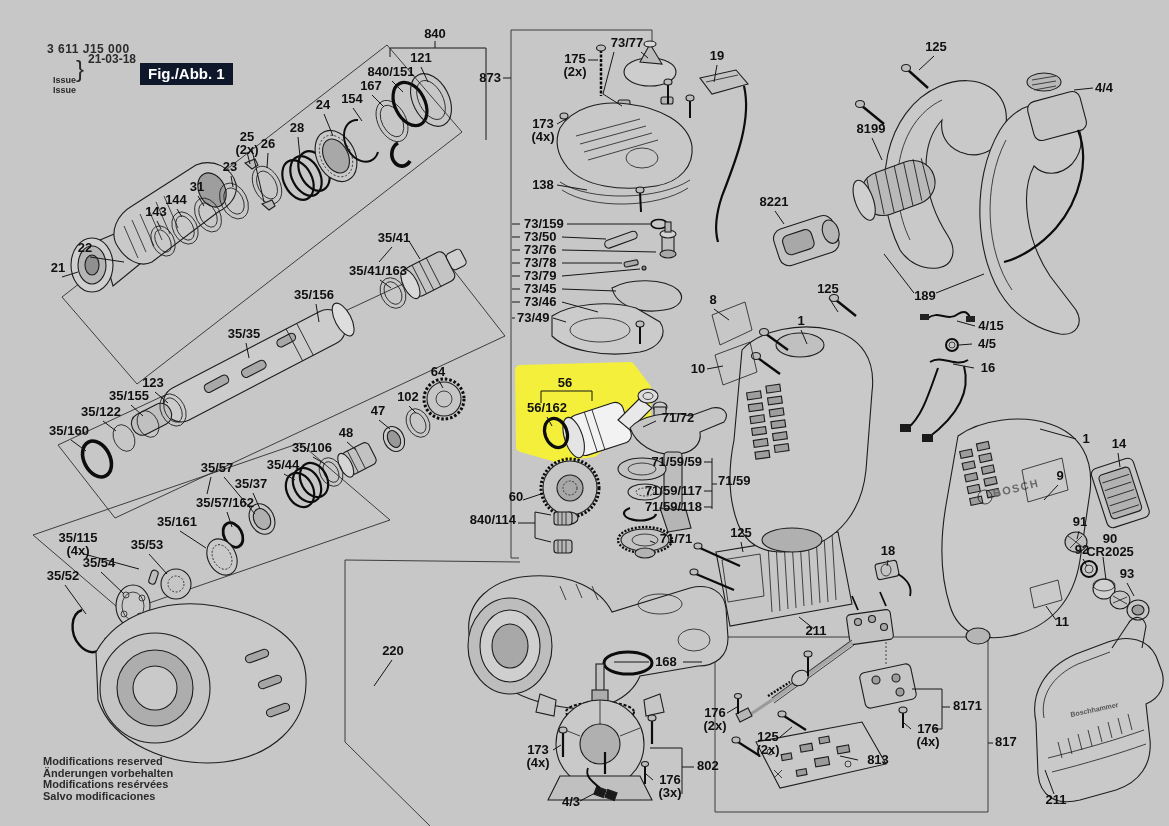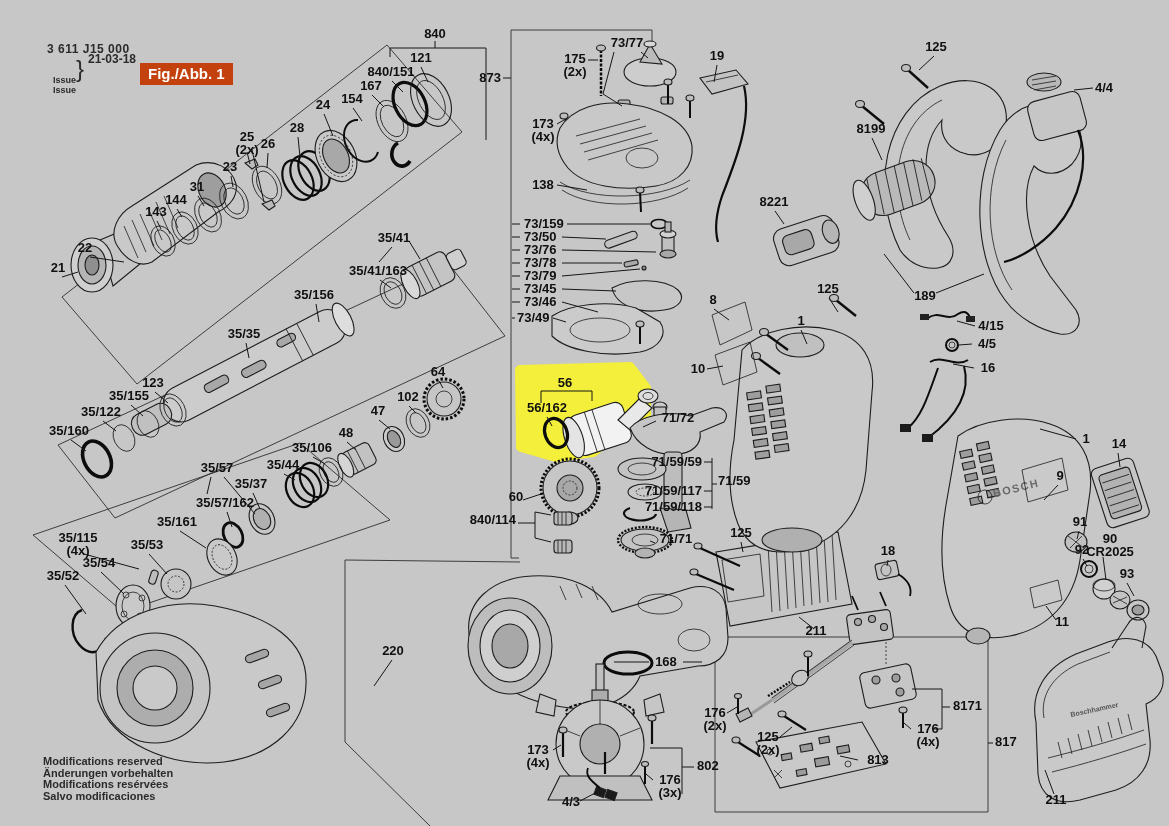--- a/index.html
+++ b/index.html
@@ -2,21 +2,21 @@
 <html><head>
 <meta charset="utf-8">
 <style>
   html,body{margin:0;padding:0;background:#c7c7c7;}
   .stage{position:relative;width:1169px;height:826px;background:#c7c7c7;overflow:hidden;
          font-family:"Liberation Sans",sans-serif;}
   .hdr-partnum{position:absolute;left:47px;top:42px;font-size:12px;font-weight:bold;color:#2b2b2b;letter-spacing:.5px;}
   .hdr-issue{position:absolute;left:53px;top:59px;font-size:9px;font-weight:bold;color:#2b2b2b;line-height:10px;margin-top:16px;}
   .hdr-brace{position:absolute;left:76px;top:55px;font-size:24px;font-weight:normal;color:#2b2b2b;}
   .hdr-date{position:absolute;left:88px;top:52px;font-size:12px;font-weight:bold;color:#2b2b2b;}
-  .fig-box{position:absolute;left:140px;top:63px;background:#c2410c;color:#fff;
+  .fig-box{position:absolute;left:140px;top:63px;background:#0f172a;color:#fff;
            font-size:15px;font-weight:bold;padding:2px 8px 3px 8px;}
   .footer{position:absolute;left:43px;top:756px;font-size:11px;font-weight:bold;color:#2b2b2b;line-height:11.5px;}
   svg{position:absolute;left:0;top:0;}
   .part-label{font-family:"Liberation Sans",sans-serif;font-weight:bold;font-size:13px;fill:#101010;}
   .leader{stroke:#161616;stroke-width:1;fill:none;}
   .boxline{stroke:#2e2e2e;stroke-width:0.9;fill:none;}
   .p{stroke:#1d1d1d;stroke-width:1.1;}
   .thin{stroke:#1d1d1d;stroke-width:0.8;fill:none;}
   .rub{stroke:#0c0c0c;fill:none;}
 </style>

